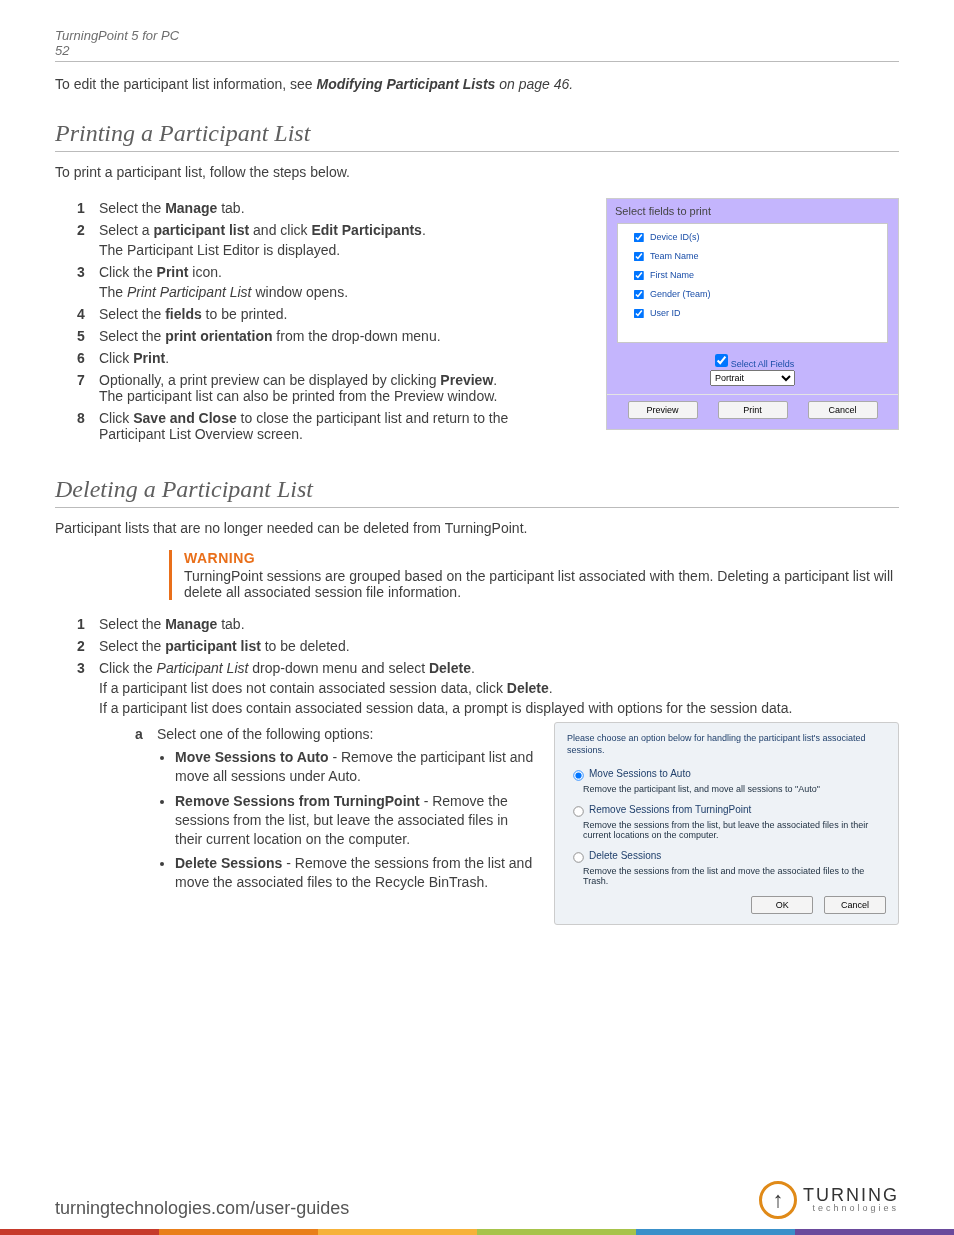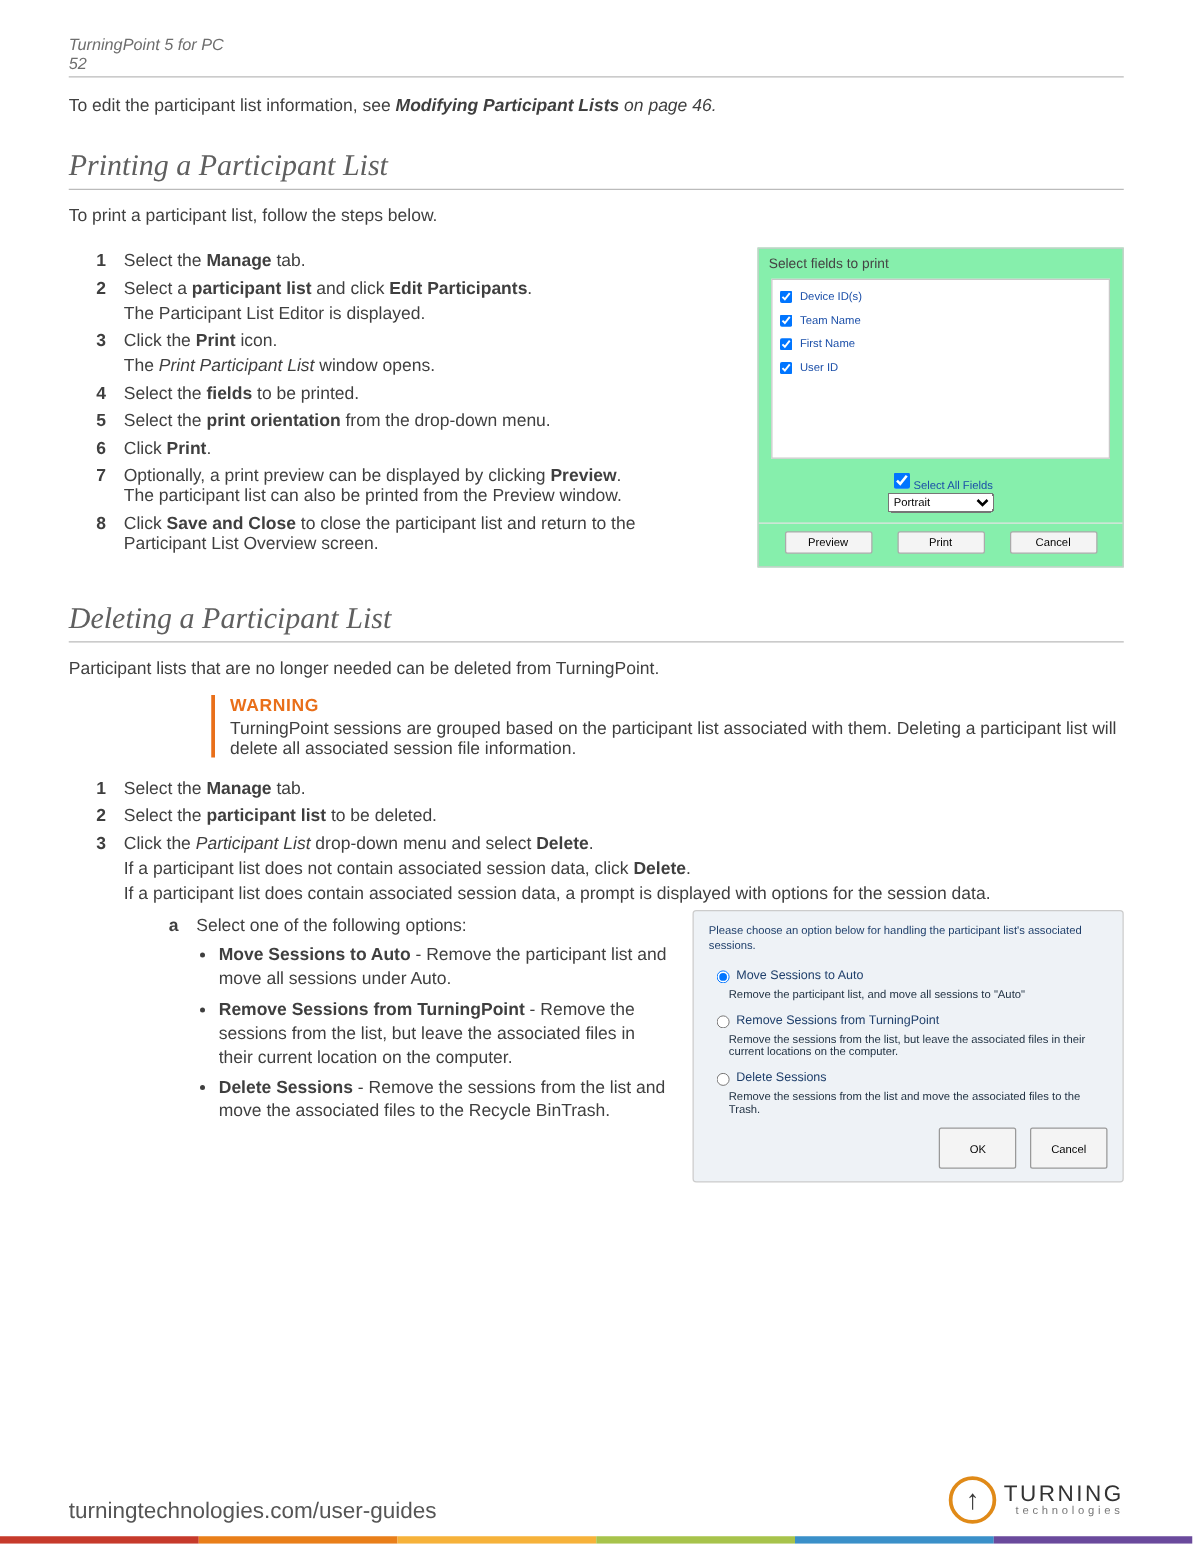--- a/index.html
+++ b/index.html
@@ -33,23 +33,23 @@
   ol.steps > li .num { font-weight:bold; width:22px; flex-shrink:0; color:#3f3f3f; }
   ol.steps > li .body { flex:1; }
   ol.steps .body .sub { margin-top:4px; color:#3f3f3f; }
   .twocol { display:flex; gap:20px; align-items:flex-start; }
   .leftcol { flex:1; }
   .rightcol { flex-shrink:0; }
   b { font-weight:bold; }
   i { font-style:italic; }
 
   
-  .dlg-print { width:293px; border:1px solid #ccc; background:#86efac; font-size:10px; color:#333; }
+  .dlg-print { width:293px; border:1px solid #ccc; background:#c4b5fd; font-size:10px; color:#333; }
   .dlg-print .title { padding:6px 8px 2px 8px; font-size:11px; color:#444; }
-  .dlg-print .fieldbox { background:#fff; border:1px solid #c8c8c8; margin:4px 10px 8px 10px; height:144px; padding:4px 2px; }
+  .dlg-print .fieldbox { background:#fff; border:1px solid #c8c8c8; margin:4px 10px 8px 10px; height:120px; padding:4px 12px; }
   .dlg-print .fieldbox label { display:block; font-size:9px; color:#1a4ea8; line-height:1.35; }
   .dlg-print .fieldbox input { margin-right:3px; transform:scale(.75); transform-origin:left center; vertical-align:middle; }
   .dlg-print .selrow { display:flex; align-items:center; padding:0 10px 8px 10px;flex-direction:column; }
   .dlg-print .selrow label { font-size:9px; color:#1a4ea8; }
   .dlg-print .selrow select { font-size:9px; width:85px; height:16px; }
   .dlg-print .btnrow { display:flex; justify-content:center; gap:20px; padding:6px 10px 10px 10px; border-top:1px solid #e4e4e4; }
   .dlg-print .btnrow button { font-size:9px; width:70px; height:18px; background:#f4f4f4; border:1px solid #aaa; border-radius:2px; }
 
   
   .warnbox { border-left:3px solid #e96f1a; padding:0 0 0 12px; margin:12px 0 16px 114px; max-width:740px; }
@@ -64,21 +64,21 @@
   ul.bullets li { margin:6px 0; line-height:1.35; }
 
   
   .dlg-sess { width:345px; border:1px solid #ccc; background:#eef2f6; font-size:10px; color:#1f3f6b; padding:10px 12px; border-radius:3px; }
   .dlg-sess .prompt { font-size:9px; margin-bottom:10px; line-height:1.3; }
   .dlg-sess .opt { margin:8px 0; }
   .dlg-sess .opt .ot { font-size:10px; }
   .dlg-sess .opt .od { font-size:9px; margin:2px 0 0 16px; color:#234; }
   .dlg-sess input[type=radio] { transform:scale(.8); margin-right:4px; vertical-align:middle; }
   .dlg-sess .dbtns { text-align:right; margin-top:10px; }
-  .dlg-sess .dbtns button { font-size:9px; width:62px; height:33px; background:#f4f4f4; border:1px solid #999; border-radius:2px; margin-left:8px; }
+  .dlg-sess .dbtns button { font-size:9px; width:62px; height:18px; background:#f4f4f4; border:1px solid #999; border-radius:2px; margin-left:8px; }
 
   
   .footer {
     position:absolute; left:0; bottom:0; width:100%;
   }
   .ftrow { display:flex; justify-content:space-between; align-items:flex-end; padding:0 55px 10px 55px; }
   .fturl { font-size:18px; color:#555; }
   .logo { display:flex; align-items:center; gap:6px; }
   .logo .mark {
     width:38px; height:38px; border-radius:50%;
@@ -147,20 +147,21 @@
           </li>
       </ol>
     </div>
     <div class="rightcol" style="margin-top:4px;">
       <div class="dlg-print">
         <div class="title">Select fields to print</div>
         <div class="fieldbox">
           <label><input type="checkbox" checked="" style=""><span>Device ID(s)</span></label>
           <label><input type="checkbox" checked="" style=""><span>Team Name</span></label>
           <label><input type="checkbox" checked="" style=""><span>First Name</span></label>
+          <label><input type="checkbox" checked="" style=""><span>Gender (Team)</span></label>
           <label><input type="checkbox" checked="" style=""><span>User ID</span></label>
         </div>
         <div class="selrow">
           <label><input type="checkbox" checked="" style=""><span>Select All Fields</span></label>
           <select><option>Portrait</option></select>
         </div>
         <div class="btnrow">
           <button>Preview</button>
           <button>Print</button>
           <button>Cancel</button>

